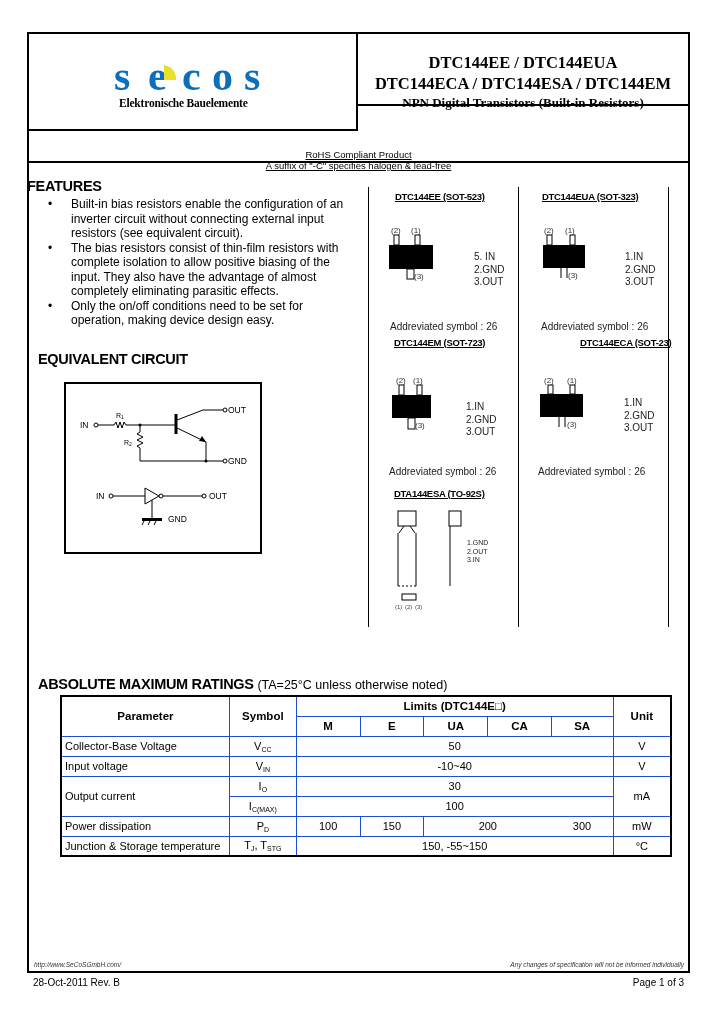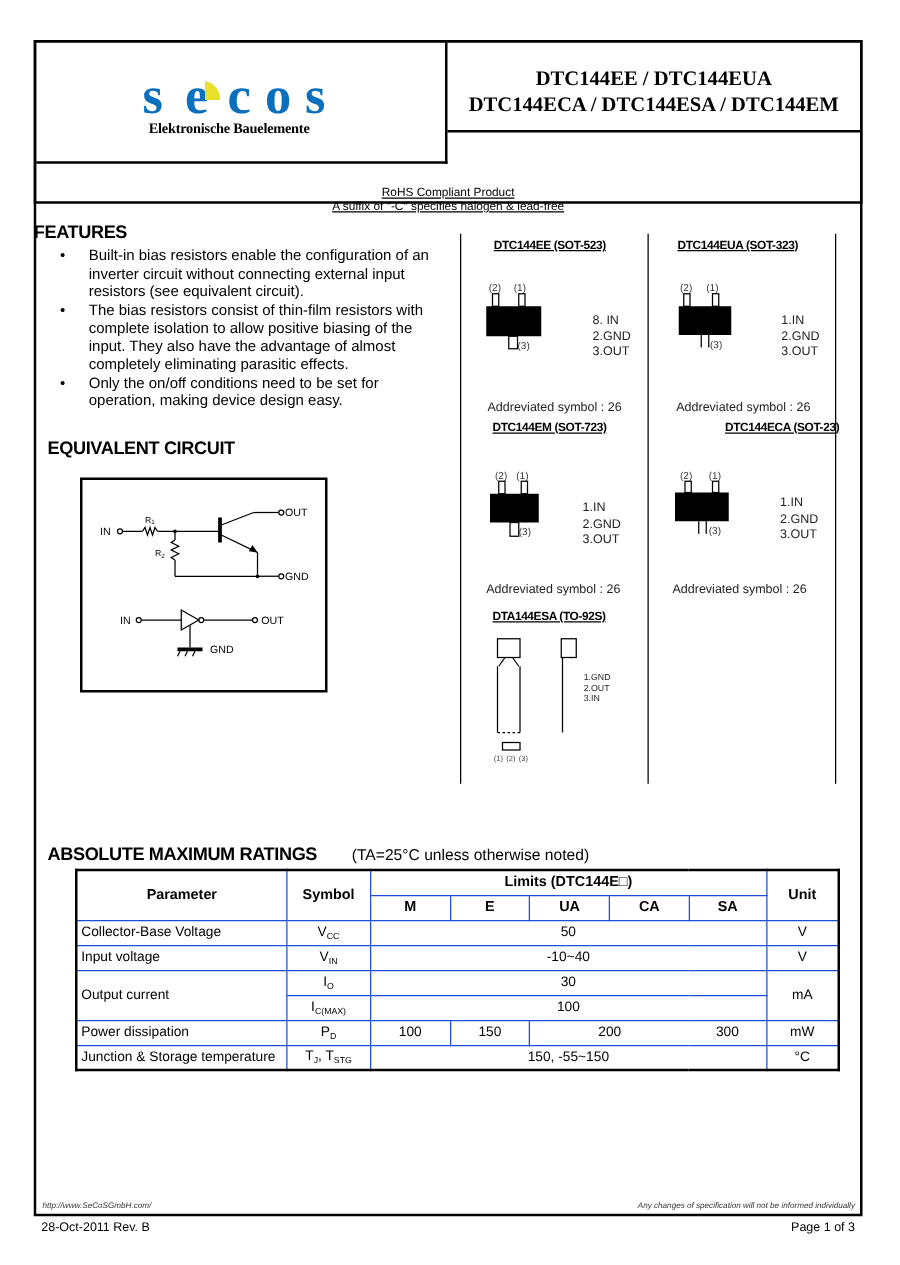--- a/index.html
+++ b/index.html
@@ -28,21 +28,21 @@
   .features-list li span { display: block; }
 
   .circuit-box { position: absolute; left: 64px; top: 382px; width: 198px; height: 172px; border: 2px solid #000; }
 
   .pkg-divider { position: absolute; width: 1px; background: #000; }
   .pkg-title { position: absolute; font-size: 9.5px; font-weight: bold; text-decoration: underline; letter-spacing: -0.3px; }
   .pkg-abbrev { position: absolute; font-size: 10px; color: #222; }
   .pin-labels { position: absolute; font-size: 10px; line-height: 12.5px; color: #222; }
   .pkg-svg { position: absolute; }
 
-  .ratings-note { font-weight: normal; font-size: 12.5px; letter-spacing: 0; margin-left: 24px; }
+  .ratings-note { font-weight: normal; font-size: 12.5px; letter-spacing: 0; }
   table.ratings { position: absolute; left: 60px; top: 695px; width: 612px; border-collapse: collapse; font-size: 11px; }
   table.ratings td, table.ratings th { border: 1px solid #1d4ed8; height: 20px; padding: 0 3px; text-align: center; font-weight: normal; }
   table.ratings th { font-weight: bold; font-size: 11.5px; }
   table.ratings td.param { text-align: left; }
   table.ratings { border: 2px solid #000; }
   sub { font-size: 7px; vertical-align: -2px; }
 
   .footer-url { position: absolute; left: 34px; top: 961px; font-size: 6.5px; font-style: italic; color: #333; }
   .footer-disclaimer { position: absolute; right: 36px; top: 961px; font-size: 6.5px; font-style: italic; color: #333; }
   .footer-date { position: absolute; left: 33px; top: 977px; font-size: 10px; }
@@ -63,20 +63,21 @@
         <text x="98" y="30" font-size="42">o</text>
         <text x="130" y="30" font-size="42">s</text>
       </g>
       <path d="M50 5 L50 20 L62 20 A14 14 0 0 0 50 5 Z" fill="#e8e02a"></path>
     </svg>
     <div class="logo-sub">Elektronische Bauelemente</div>
   </div>
   <div class="header-title-cell">
     <div class="title-line1">DTC144EE / DTC144EUA</div>
     <div class="title-line2">DTC144ECA / DTC144ESA / DTC144EM</div>
+    <div class="title-line3">NPN Digital Transistors (Built-in Resistors)</div>
   </div>
   <div class="rohs-cell">
     <span class="rohs-line">RoHS Compliant Product</span>
     <span class="rohs-line">A suffix of "-C" specifies halogen &amp; lead-free</span>
   </div>
 </div>
 
 <div class="section-title" style="left:27px; top:178px;">FEATURES</div>
 <ul class="features-list">
   <li>
@@ -152,21 +153,21 @@
 <svg class="pkg-svg" style="left:385px; top:222px;" width="50" height="68" viewBox="0 0 50 68" font-family="Liberation Sans, sans-serif" font-size="8" fill="#333">
   <text x="6" y="11">(2)</text>
   <text x="26" y="11">(1)</text>
   <rect x="9" y="13" width="5" height="10" fill="none" stroke="#000"></rect>
   <rect x="30" y="13" width="5" height="10" fill="none" stroke="#000"></rect>
   <rect x="4" y="23" width="44" height="24" fill="#000"></rect>
   <rect x="22" y="47" width="7" height="10" fill="none" stroke="#000"></rect>
   <text x="29" y="57">(3)</text>
 </svg>
 <div class="pin-labels" style="left:474px; top:251px;">
-  <div>8. IN</div>
+  <div>5. IN</div>
     <div>2.GND</div>
     <div>3.OUT</div>
 </div>
 <div class="pkg-abbrev" style="left:390px; top:321px;">Addreviated symbol : 26</div>
 
 <div class="pkg-title" style="left:542px; top:191px;">DTC144EUA (SOT-323)</div>
 <svg class="pkg-svg" style="left:540px; top:222px;" width="50" height="68" viewBox="0 0 50 68" font-family="Liberation Sans, sans-serif" font-size="8" fill="#333">
   <text x="4" y="11">(2)</text>
   <text x="25" y="11">(1)</text>
   <rect x="7" y="13" width="5" height="10" fill="none" stroke="#000"></rect>

